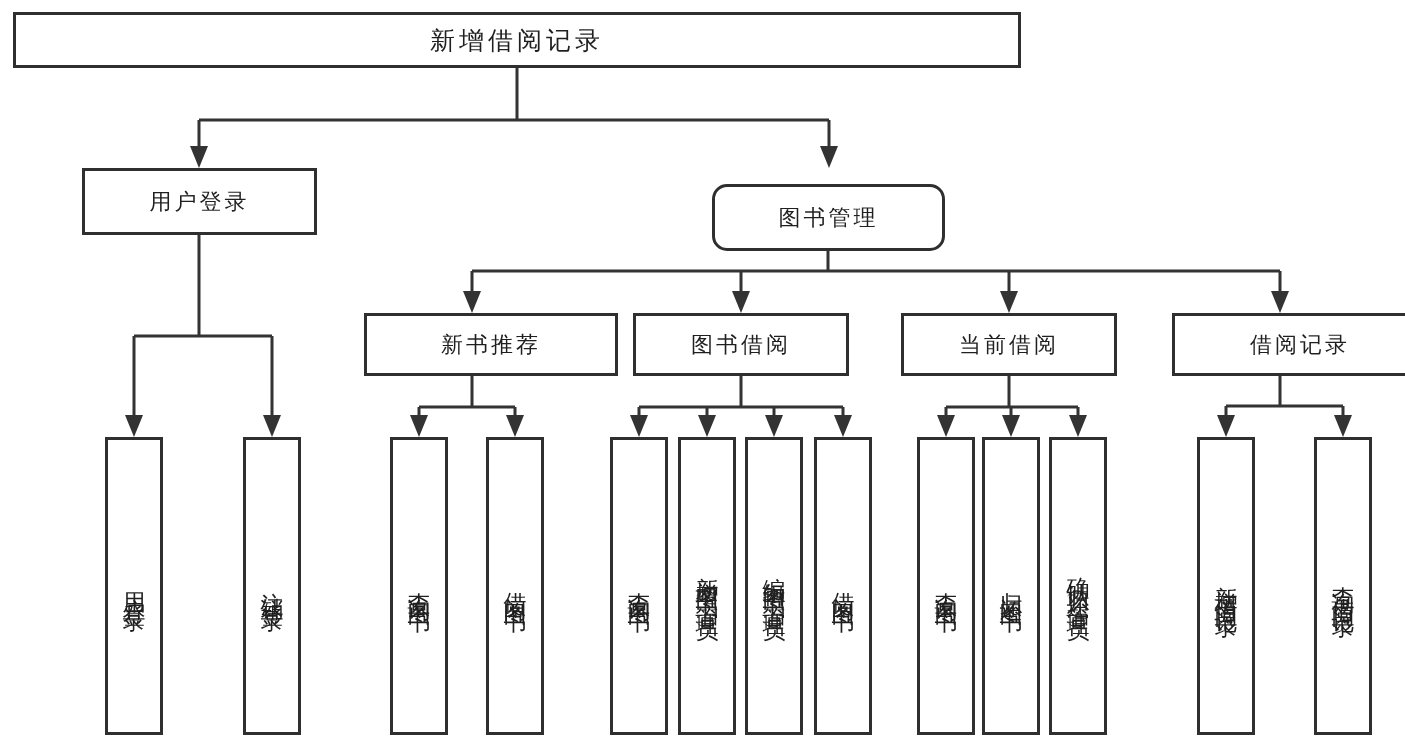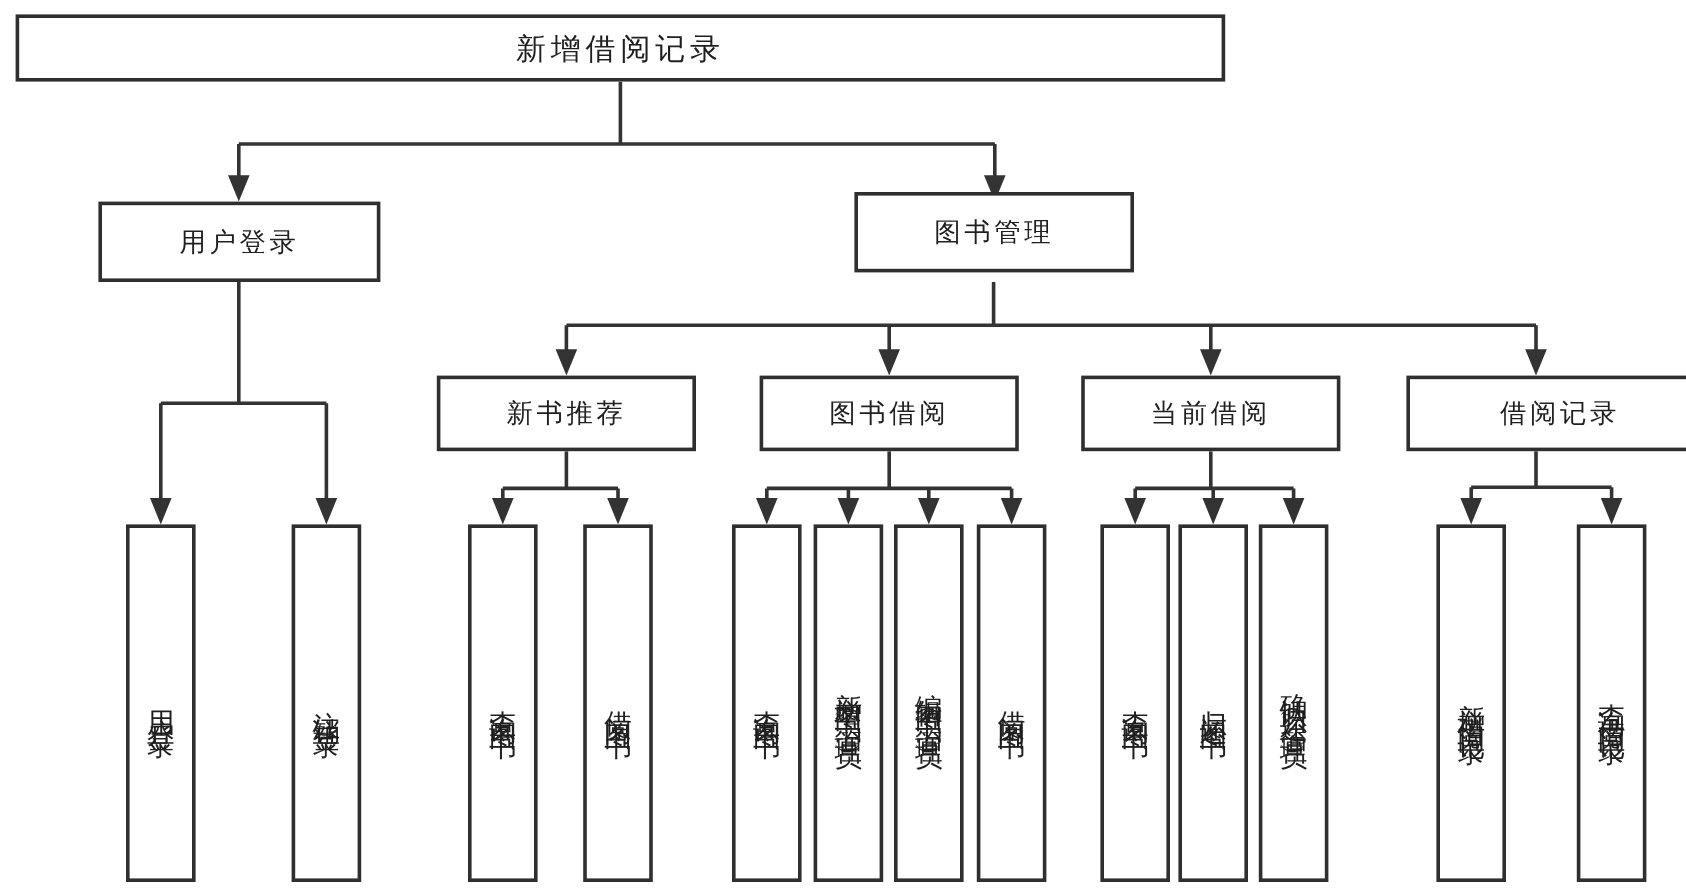--- a/index.html
+++ b/index.html
@@ -97,23 +97,23 @@
       <polygon points="1011,437 1002,415 1020,415"></polygon>
       <polygon points="1078,437 1069,415 1087,415"></polygon>
       <polygon points="1226,437 1217,415 1235,415"></polygon>
       <polygon points="1343,437 1334,415 1352,415"></polygon>
     </g>
   </svg>
 
   <div class="node hbox rootbox" style="left:13px; top:12px; width:1008px; height:56px;">新增借阅记录</div>
 
   <div class="node hbox" style="left:82px; top:168px; width:235px; height:67px;">用户登录</div>
-  <div class="node hbox" style="left:712px; top:160px; width:233px; height:67px;">图书管理</div>
+  <div class="node hbox" style="left:712px; top:184px; width:233px; height:67px;border-radius:15px;">图书管理</div>
 
-  <div class="node hbox" style="left:364px; top:313px; width:216px; height:63px;">新书推荐</div>
+  <div class="node hbox" style="left:364px; top:313px; width:254px; height:63px;">新书推荐</div>
   <div class="node hbox" style="left:633px; top:313px; width:216px; height:63px;">图书借阅</div>
   <div class="node hbox" style="left:901px; top:313px; width:216px; height:63px;">当前借阅</div>
   <div class="node hbox" style="left:1172px; top:313px; width:256px; height:63px;">借阅记录</div>
 
   <div class="node vbox" style="left:105px; top:437px; width:58px; height:298px;">
     <span>用户登录</span>
   </div>
   <div class="node vbox" style="left:243px; top:437px; width:58px; height:298px;">
     <span>注销登录</span>
   </div>

